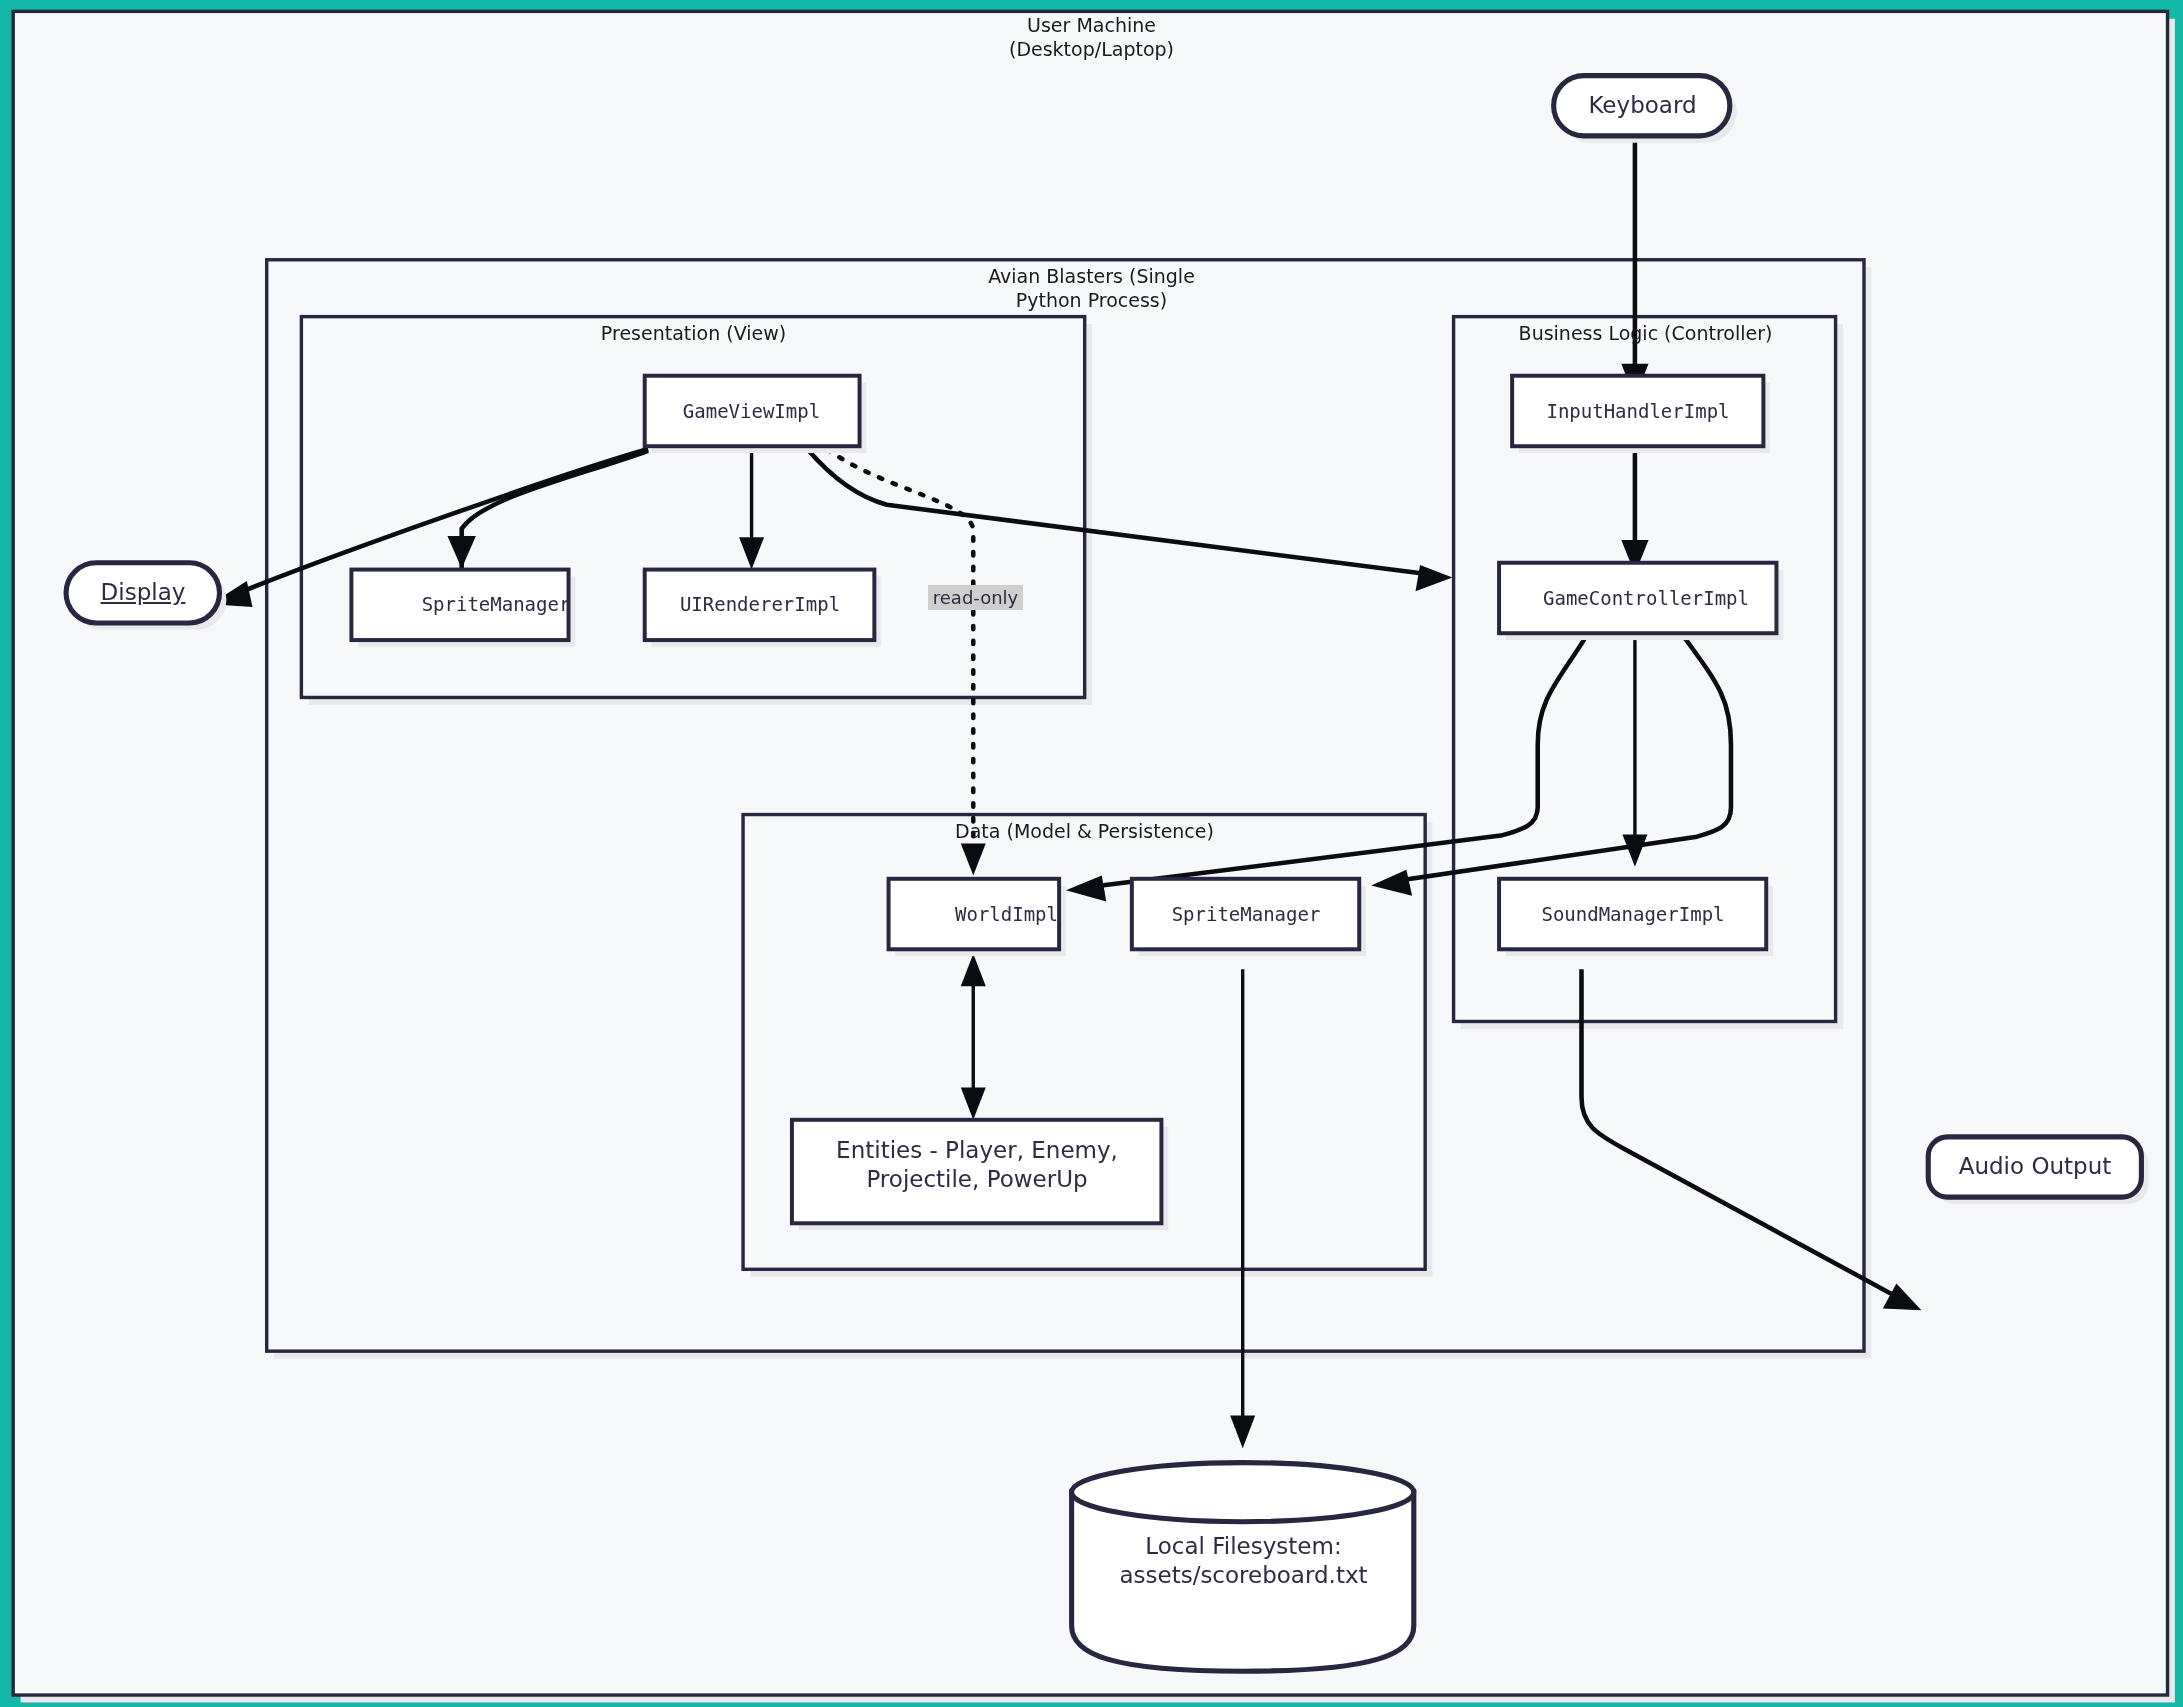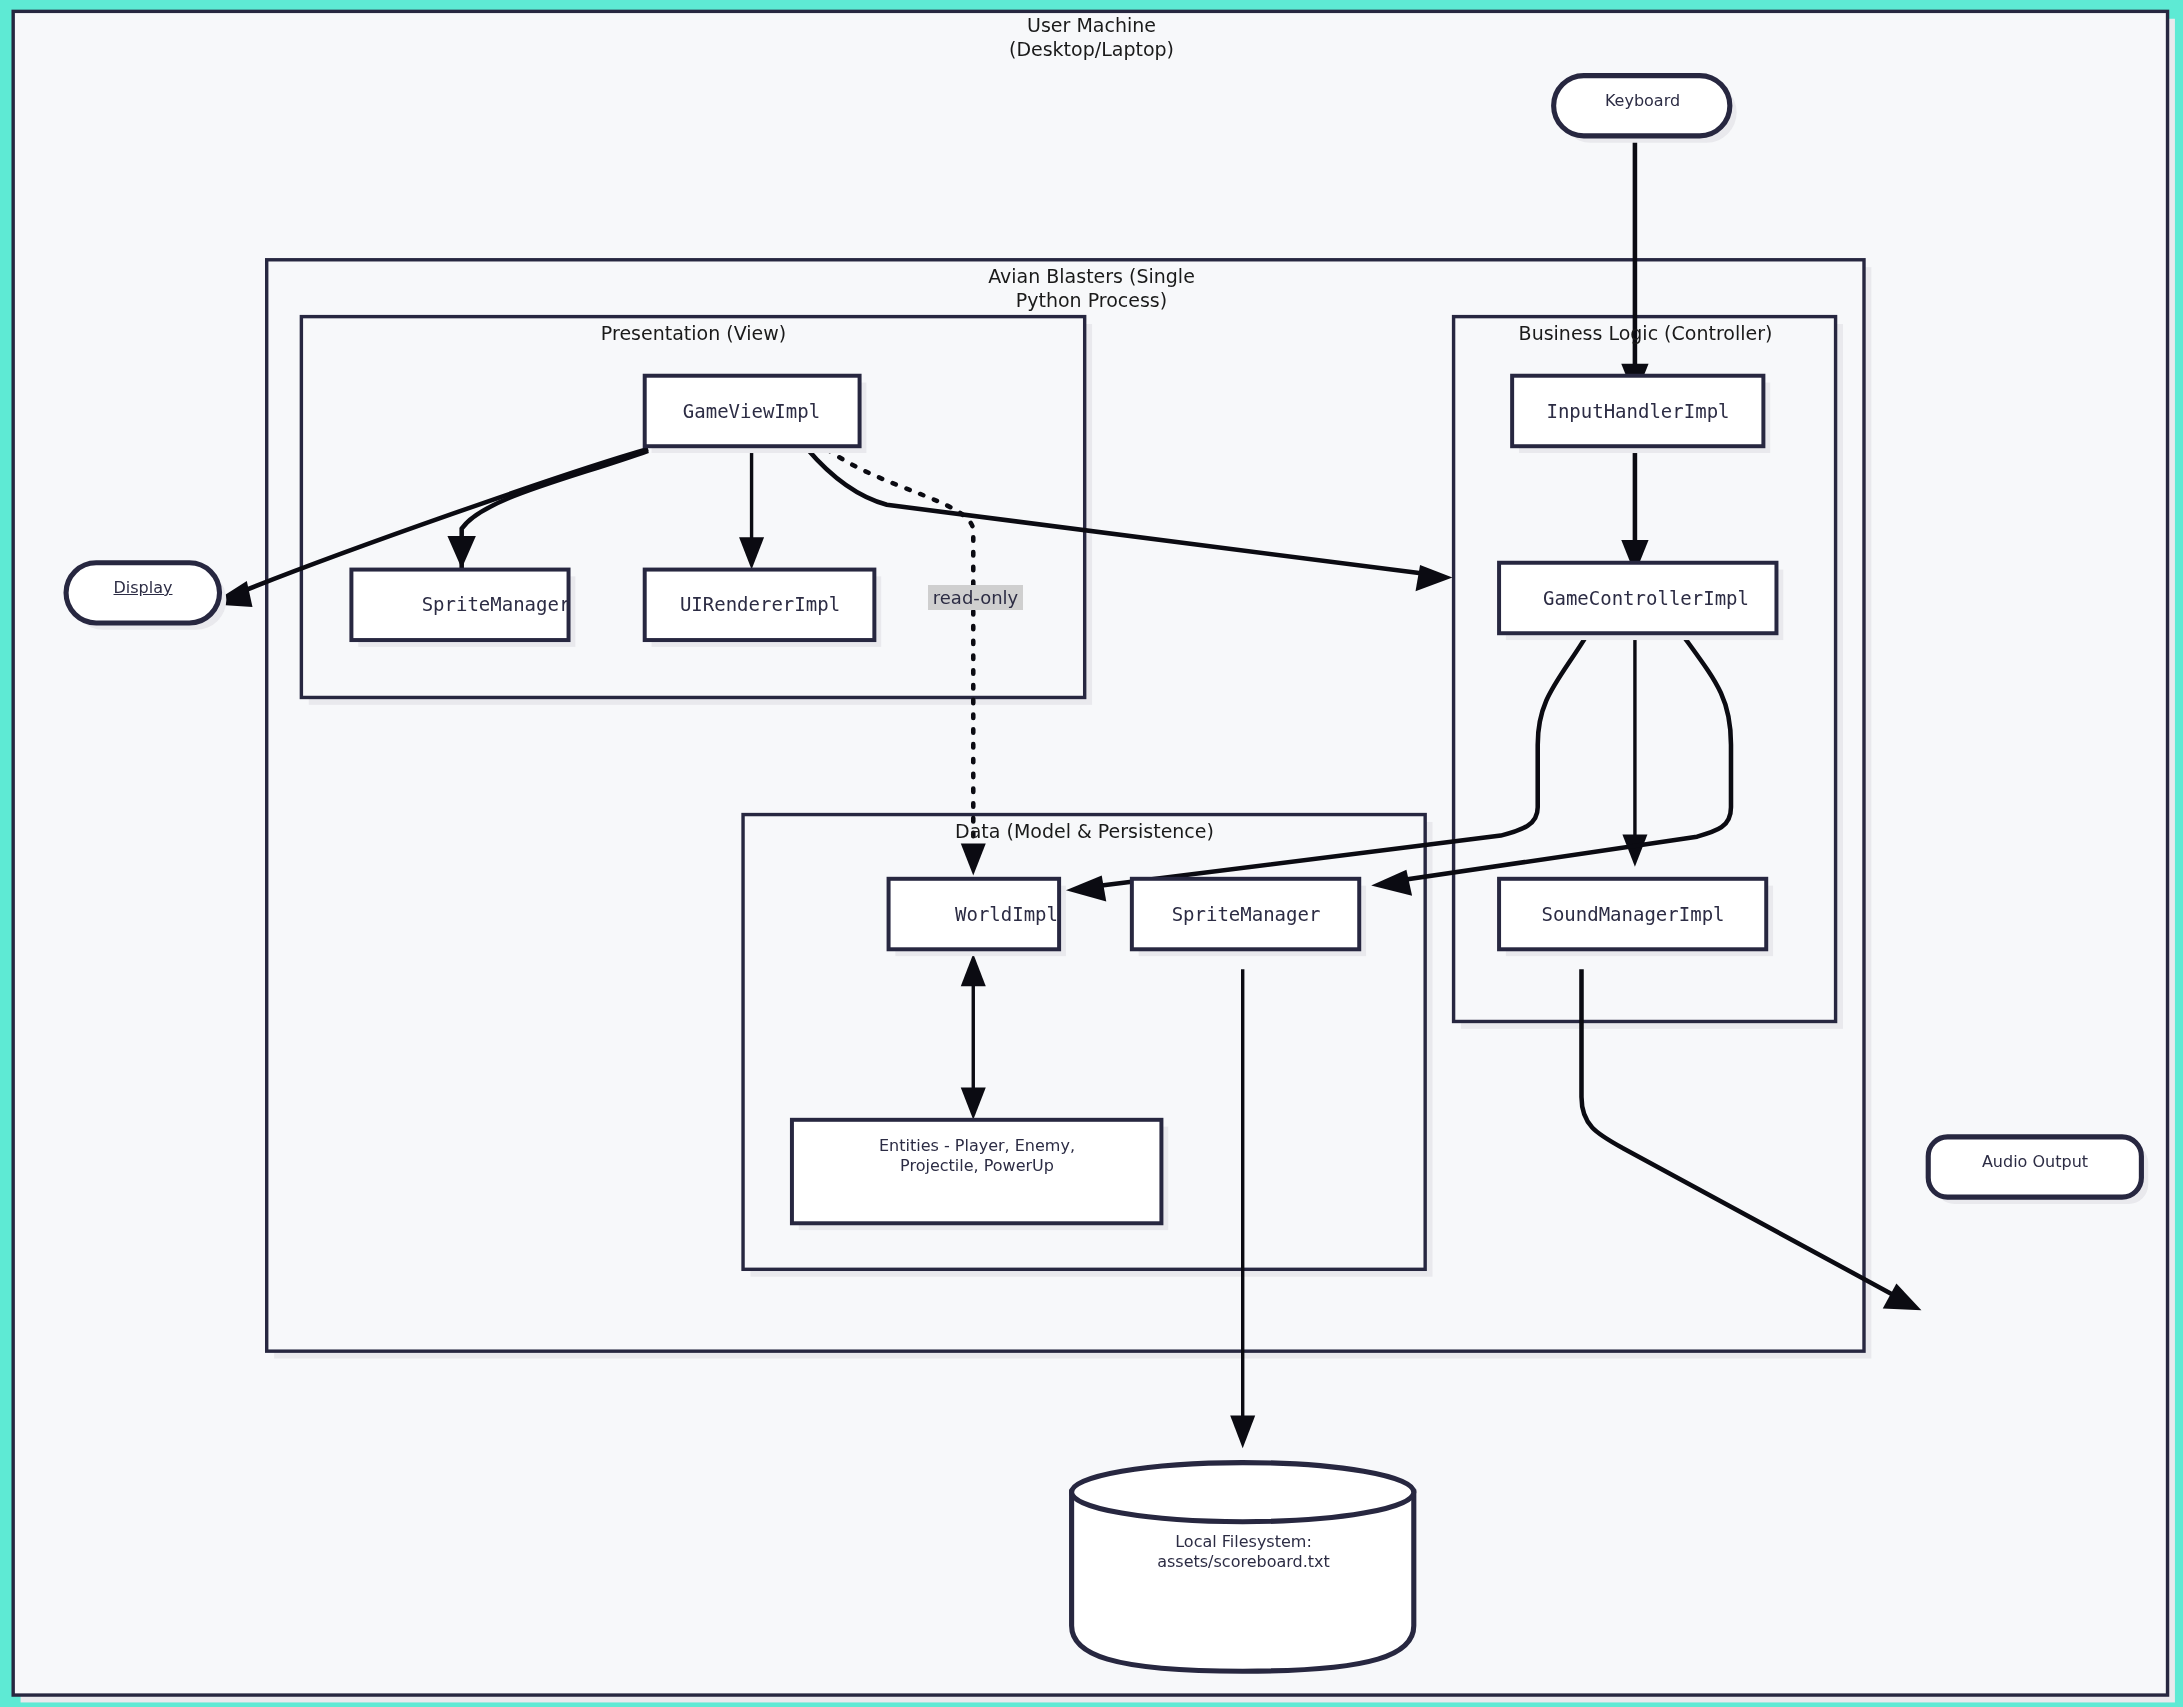--- a/index.html
+++ b/index.html
@@ -4,21 +4,21 @@
 <style>
   html, body {
     margin: 0; padding: 0;
     background: #ffffff;
     width: 2183px; height: 1707px;
     overflow: hidden;
   }
   #canvas {
     position: relative;
     width: 2183px; height: 1707px;
-    background: #5eead4;
+    background: #14b8a6;
     font-family: "DejaVu Sans", sans-serif;
   }
   svg.diagram { position: absolute; top: 0; left: 0; width: 2183px; height: 1707px; }
 
   .cluster-rect {
     fill: #f7f8fa;
     stroke: #272740;
     stroke-width: 6;
   }
   .cluster-shadow { fill: #e9e9ed; stroke: none; }
@@ -71,21 +71,21 @@
     font-size: 19px;
     color: #1a1a1a;
   }
   .node-label-mono {
     font-family: "DejaVu Sans Mono", monospace;
     font-size: 19px;
     color: #2c2c44;
   }
   .node-label-sans {
     font-family: "DejaVu Sans", sans-serif;
-    font-size: 16px;
+    font-size: 23px;
     color: #2c2c44;
   }
   .edge-label {
     font-family: "DejaVu Sans", sans-serif;
     font-size: 18px;
     color: #2c2c44;
     background: #cfcfcf;
     padding: 1.7px 4.5px;
   }
 </style>

